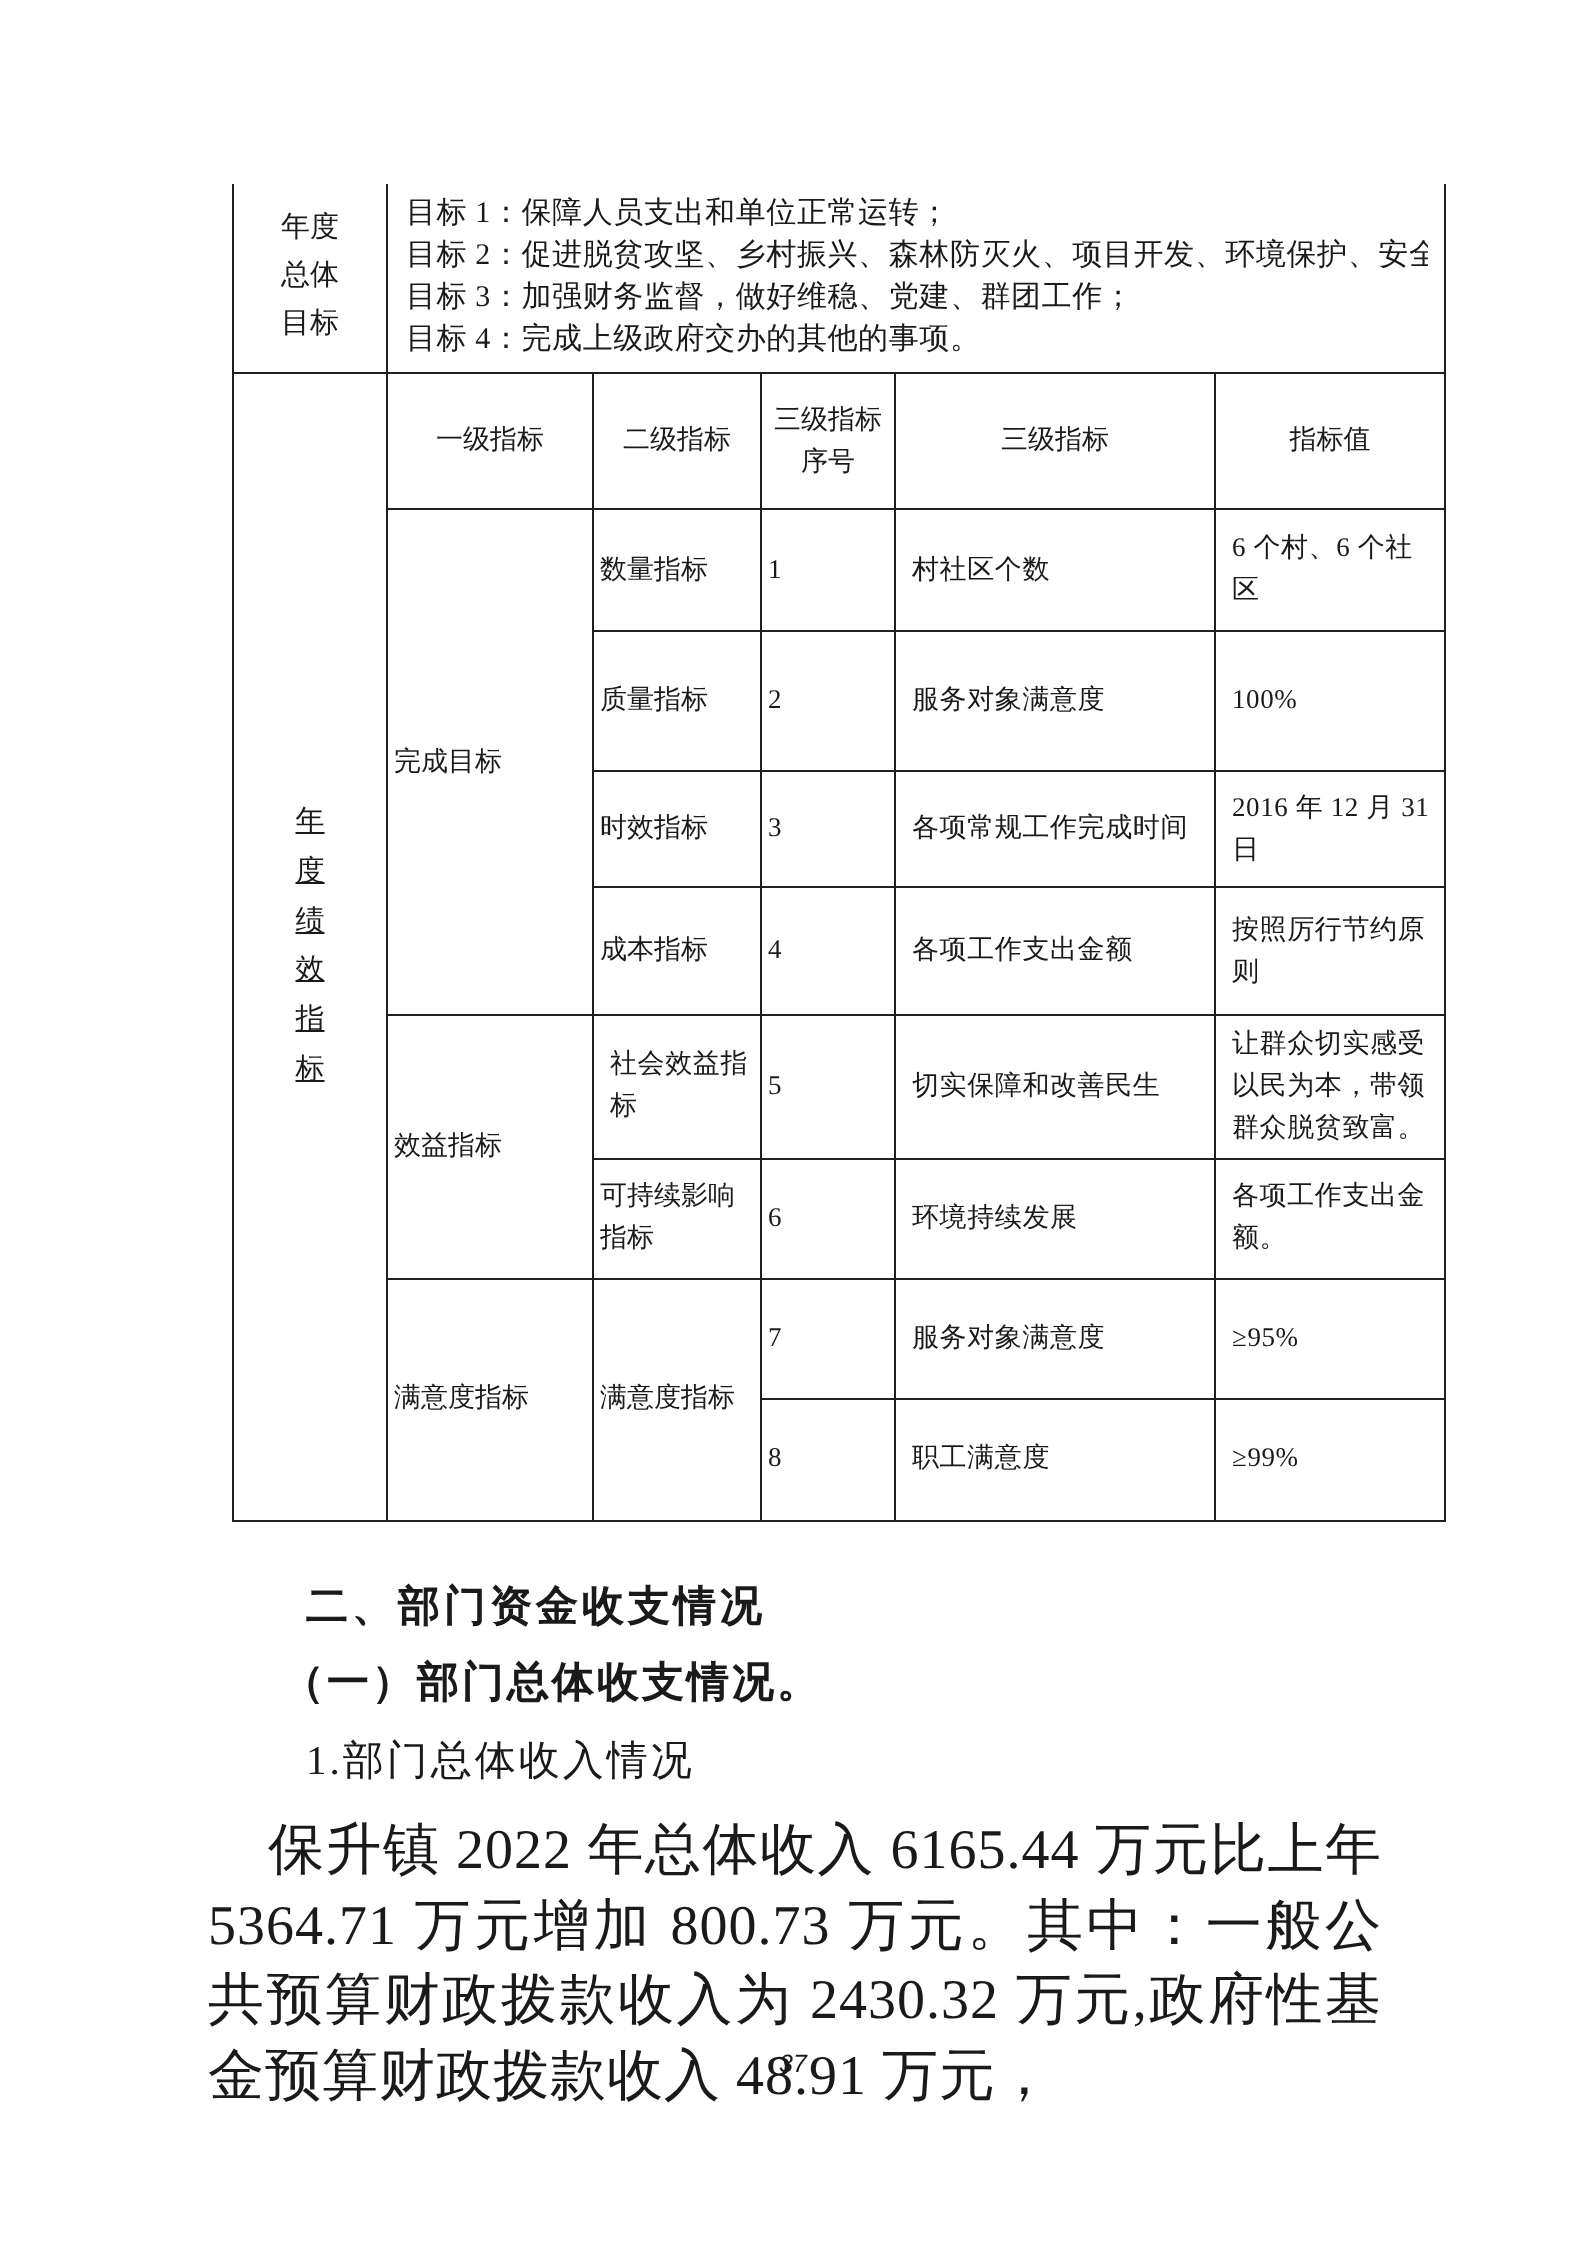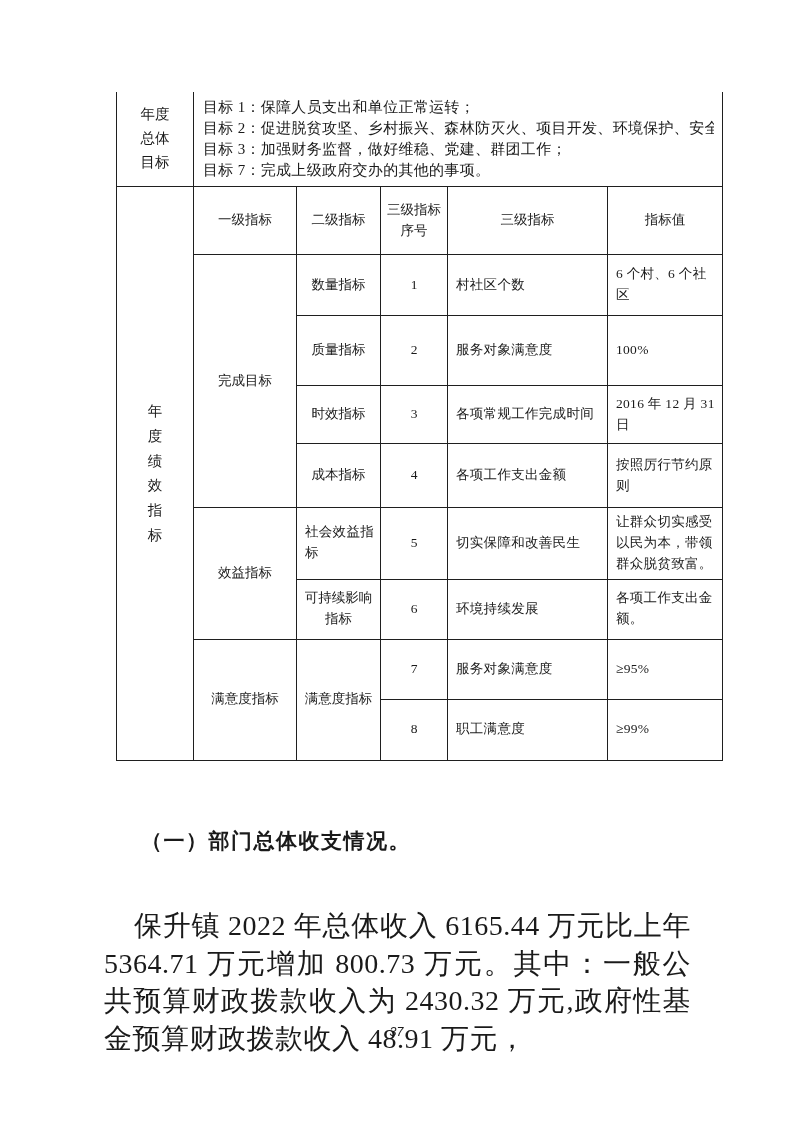--- a/index.html
+++ b/index.html
@@ -16,27 +16,27 @@
     border-collapse:collapse; table-layout:fixed;
   }
   .doc-table td {
     border:1px solid #1f1f1f; vertical-align:middle;
     font-size:13.5px; line-height:1.55; color:#1a1a1a;
   }
   tr.r-goals td { border-top:none; }
 
   .c-rowlabel { text-align:center; font-size:14.5px; }
   .vert-2col { width:2.15em; margin:4px auto; word-break:break-all; line-height:1.65; text-align:center; font-size:14.5px; }
-  .vert-1col { width:1.1em;  margin:0 auto; word-break:break-all; line-height:1.7;  font-size:14.5px; }
+  .vert-1col { width:1.1em;  margin:0 auto; word-break:break-all; line-height:1.7;  font-size:14.5px;text-decoration:underline; }
 
   .c-goals { padding:5px 8px 5px 9px; vertical-align:middle; }
   .c-goals .goal-line { font-size:15px; line-height:21px; letter-spacing:0.3px; white-space:nowrap; overflow:hidden; }
 
   .th-cell { text-align:center; font-size:14px; padding:2px 4px; }
-  .c-center { text-align:center; padding:2px 3px; }
+  .c-center { text-align:left; padding:2px 3px; }
   .c-left { text-align:left; padding:4px 6px 4px 8px; letter-spacing:0.3px; }
 
   
   tr.r-goals  { height:84px; }
   tr.r-head   { height:68px; }
   tr.r1 { height:61px; } tr.r2 { height:70px; }
   tr.r3 { height:58px; } tr.r4 { height:64px; }
   tr.r5 { height:66px; } tr.r6 { height:60px; }
   tr.r7 { height:60px; } tr.r8 { height:61px; }
 
@@ -82,21 +82,21 @@
 
     <tbody>
         <tr class="r-goals">
       <td class="c-rowlabel">
         <div class="vert-2col">年度总体目标</div>
       </td>
       <td class="c-goals" colspan="5">
         <div class="goal-line">目标 1：保障人员支出和单位正常运转；</div>
         <div class="goal-line">目标 2：促进脱贫攻坚、乡村振兴、森林防灭火、项目开发、环境保护、安全生产等；</div>
         <div class="goal-line">目标 3：加强财务监督，做好维稳、党建、群团工作；</div>
-        <div class="goal-line">目标 7：完成上级政府交办的其他的事项。</div>
+        <div class="goal-line">目标 4：完成上级政府交办的其他的事项。</div>
       </td>
     </tr>
 
     <tr class="r-head">
       <td class="c-rowlabel" rowspan="9">
         <div class="vert-1col">年度绩效指标</div>
       </td>
       <td class="th-cell">一级指标</td>
       <td class="th-cell">二级指标</td>
       <td class="th-cell">三级指标序号</td>
@@ -157,18 +157,20 @@
     </tr>
 
     <tr class="r8">
       <td class="c-center">8</td>
       <td class="c-left">职工满意度</td>
       <td class="c-left">≥99%</td>
     </tr>
   </tbody>
     </table>
 
+  <div class="heading-1">二、部门资金收支情况</div>
   <div class="heading-2">（一）部门总体收支情况。</div>
+  <div class="heading-3">1.部门总体收入情况</div>
   <div class="body-paragraph">保升镇 2022 年总体收入 6165.44 万元比上年 5364.71 万元增加 800.73 万元。其中：一般公共预算财政拨款收入为 2430.32 万元,政府性基金预算财政拨款收入 48.91 万元，</div>
 
   <div class="page-number">37</div>
 
 </div>
 
 </body></html>

